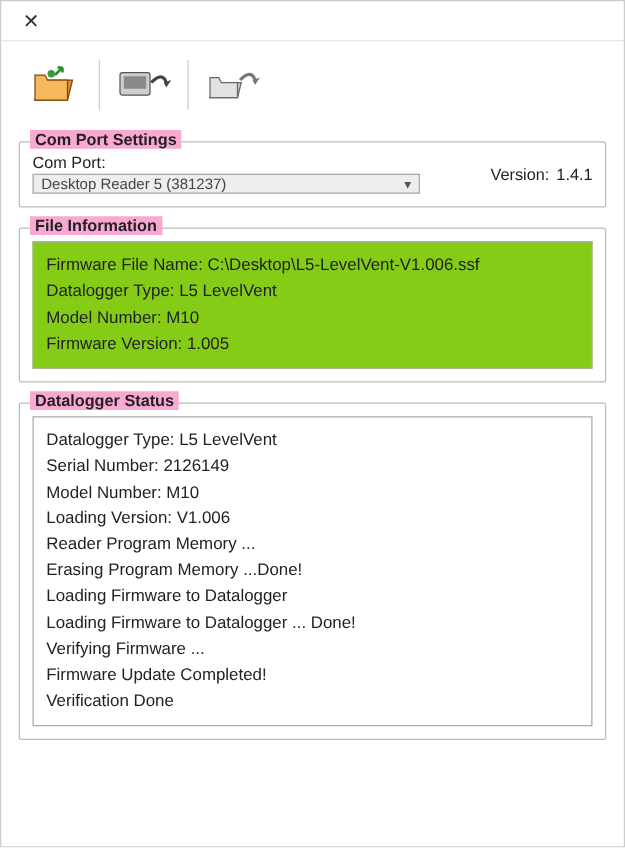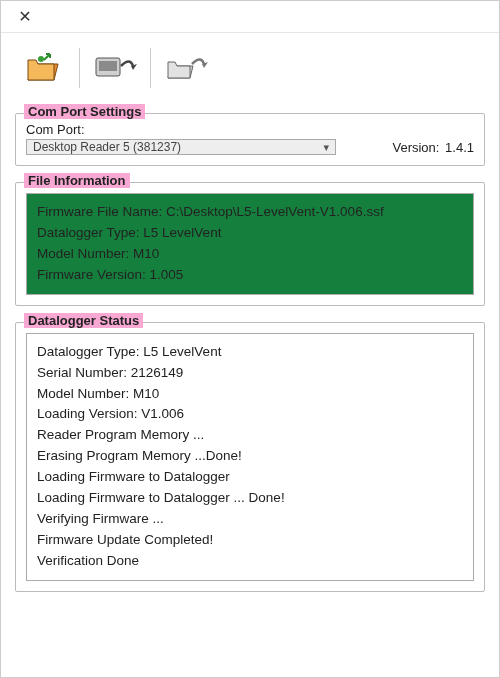--- a/index.html
+++ b/index.html
@@ -79,21 +79,21 @@
     position: absolute;
     top: -10px;
     left: 8px;
     background: #f9a8d4;
     padding: 0 4px;
     font-weight: bold;
     font-size: 13px;
   }
   .comport-row {
     display: flex;
-    align-items: flex-end;
+    align-items: flex-start;
     justify-content: space-between;
     gap: 10px;
   }
   .comport-left {
     flex: 1;
     display: flex;
     flex-direction: column;
     gap: 2px;
   }
   .label {
@@ -118,21 +118,21 @@
   }
   .version-block {
     font-size: 13px;
     white-space: nowrap;
     padding-top: 10px;
   }
   .version-block .vlab { display:inline; }
   .version-block .vval { display:inline; margin-left:2px; }
   .info-panel {
     border: 1px solid #aaa;
-    background: #15803d;
+    background: #84cc16;
     padding: 8px 10px;
     font-size: 13.5px;
     line-height: 1.55;
     color: #222;
     margin-top: 2px;
   }
   .info-line { white-space: nowrap; }
   .status-panel {
     border: 1px solid #aaa;
     background: #fff;

